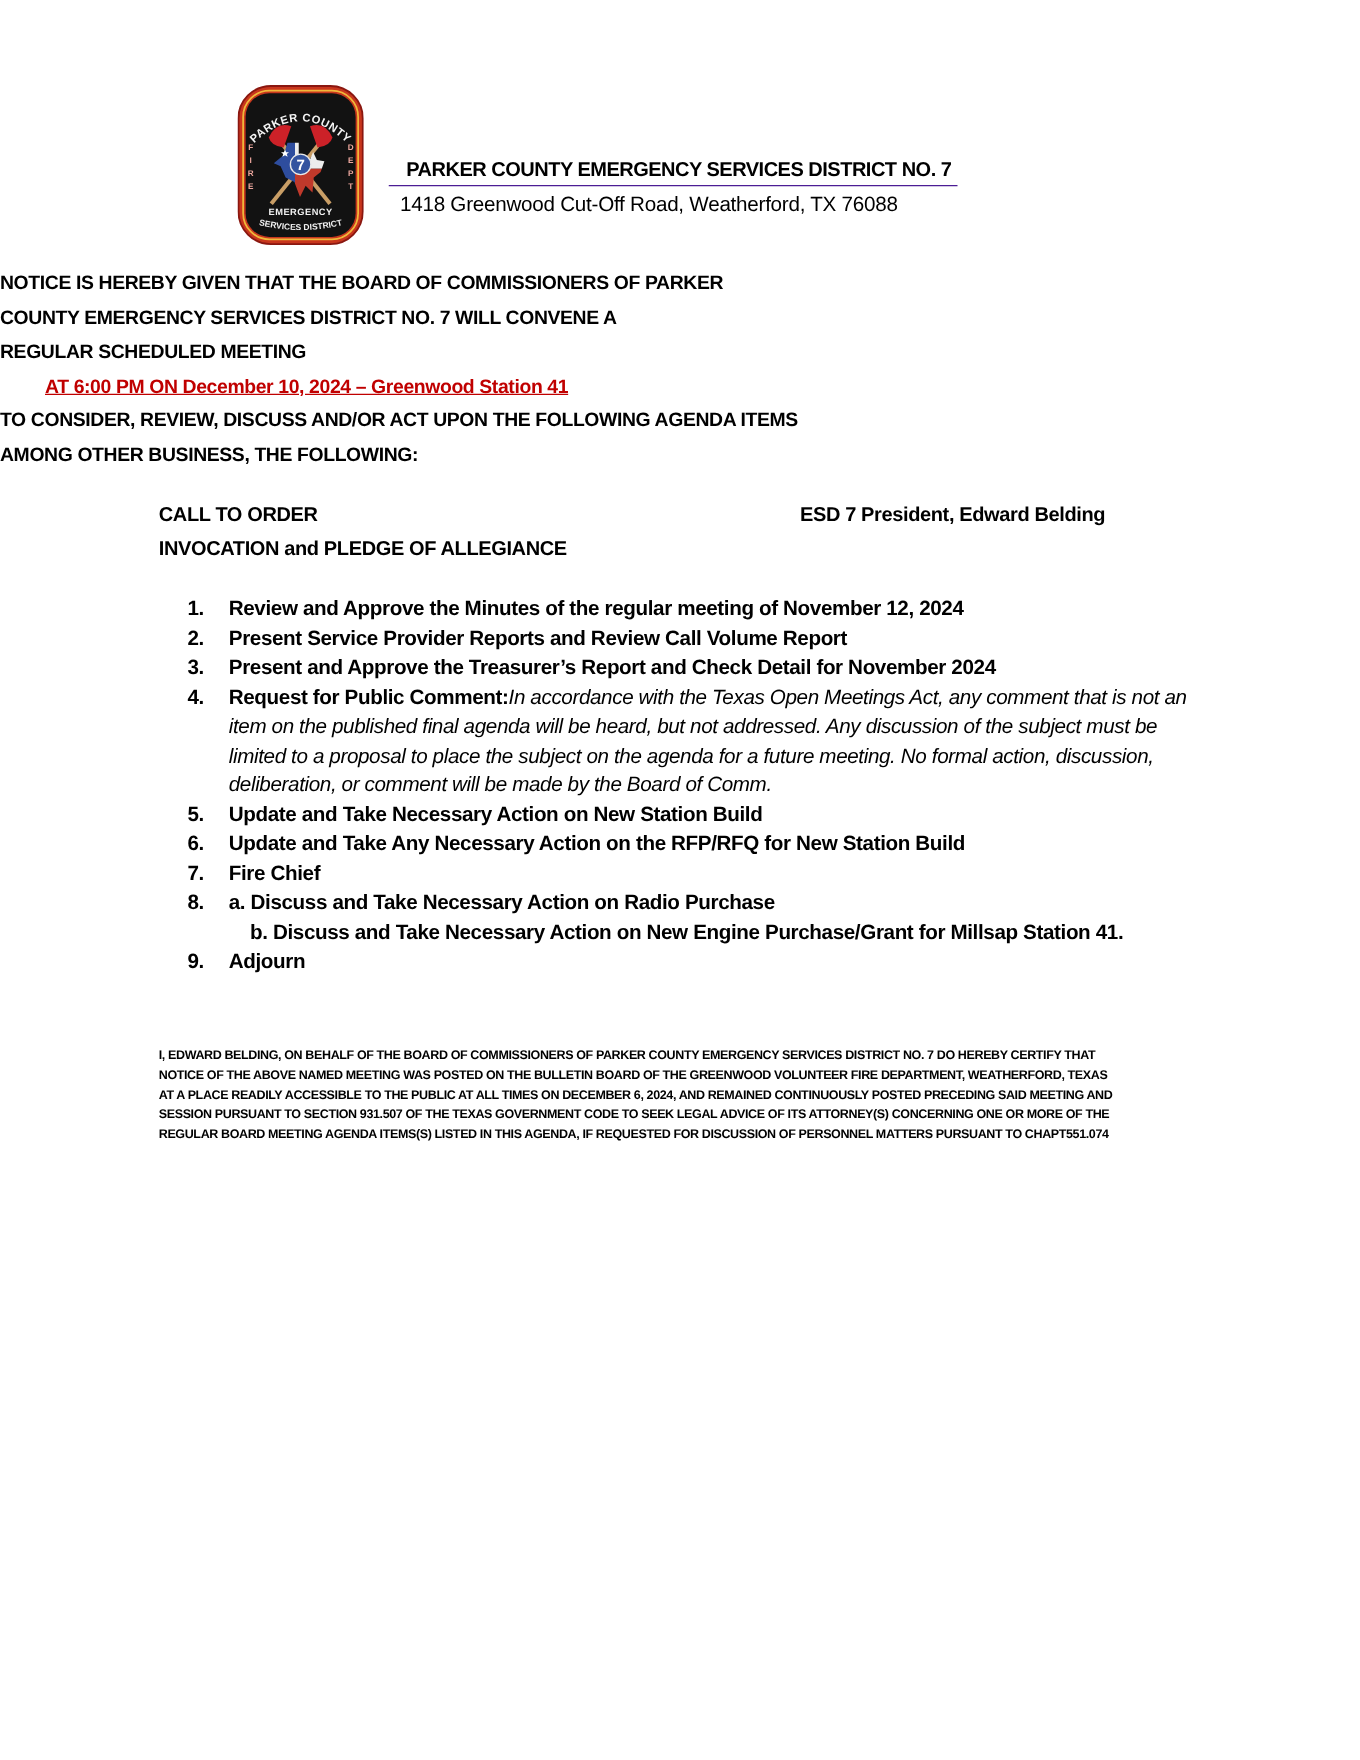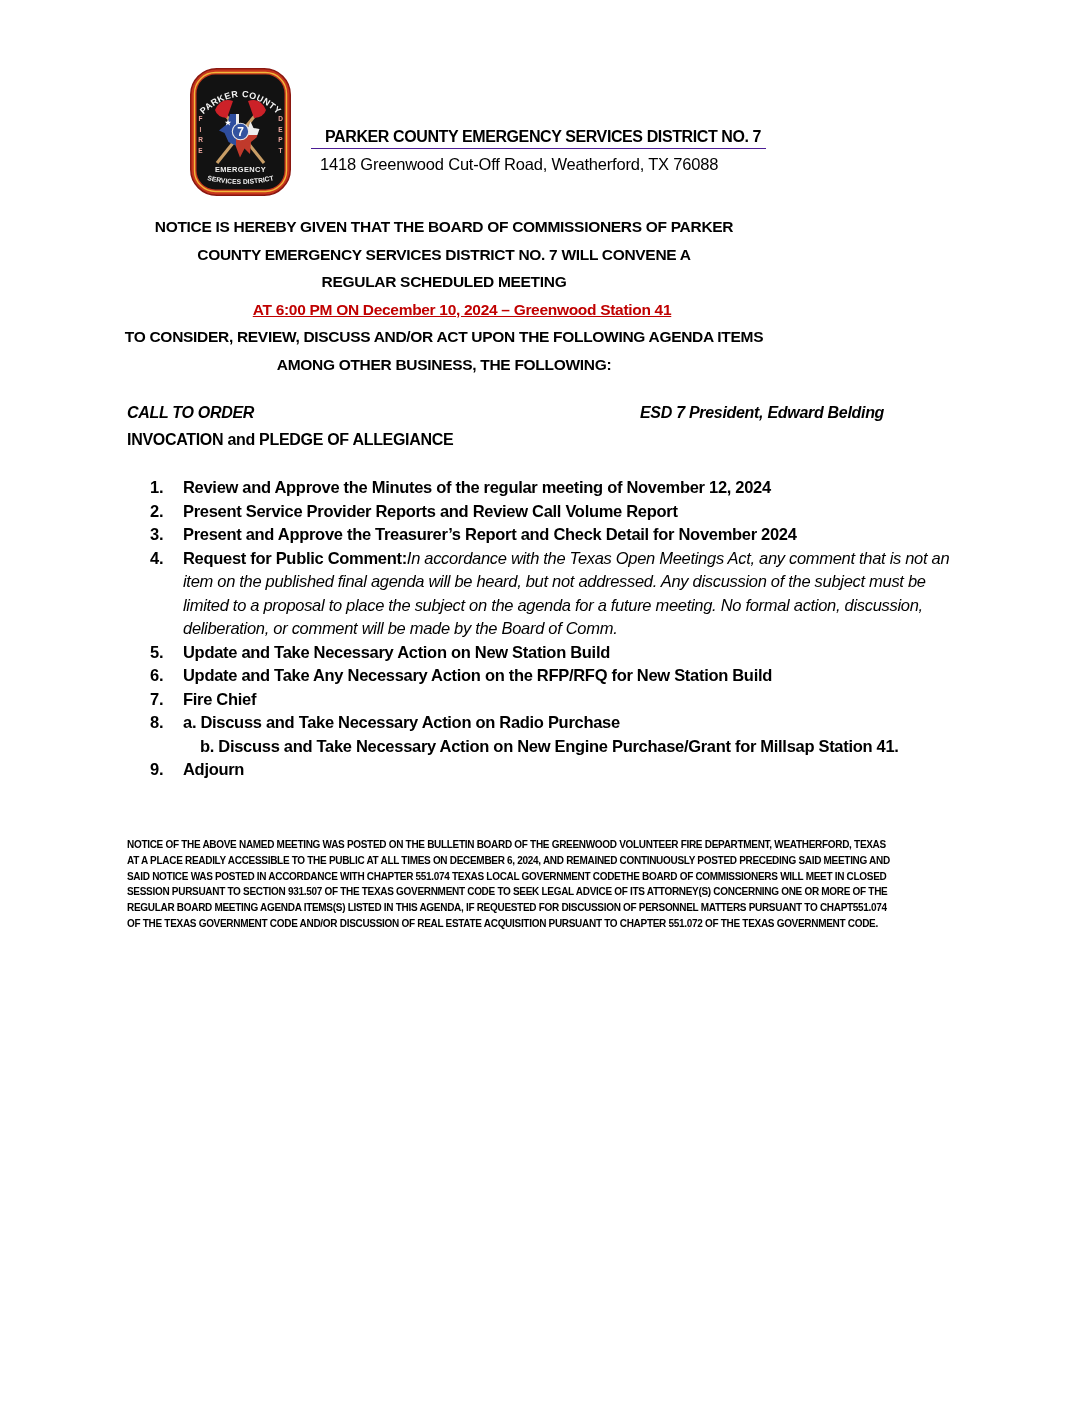--- a/index.html
+++ b/index.html
@@ -20,28 +20,28 @@
 
   
   .header-text { position:absolute; left:311px; top:128px; }
   .org-title {
     display:inline-block; font-size:16px; font-weight:bold; letter-spacing:-0.4px;
     border-bottom:1px solid #4c1d95; padding:0 5px 2px 14px; white-space:nowrap;
   }
   .org-address { font-size:16.5px; letter-spacing:-0.2px; margin-top:6px; padding-left:9px; white-space:nowrap; }
 
   
-  .notice { position:absolute; left:0; top:213px; width:888px; text-align:center;
+  .notice { position:absolute; left:0; top:213px; width:888px; 
             font-size:15.5px; font-weight:bold; letter-spacing:-0.3px; line-height:27.5px; }
   .notice-highlight { color:#C00000; text-decoration:underline;padding-left:36px; }
 
   
   .call-block { position:absolute; left:127px; top:399px; width:834px;
                 font-size:16px; font-weight:bold; letter-spacing:-0.3px; line-height:27px; }
-  .call-row { position:relative;font-style:italic; }
+  .call-row { position:relative; }
   .presiding { position:absolute; left:513px; top:0; white-space:nowrap; }
 
   
   .agenda { position:absolute; left:150px; top:476px; width:812px;
             font-size:16.5px; font-weight:bold; letter-spacing:-0.3px; line-height:23.5px; }
   .agenda-item { display:flex; }
   .agenda-num { flex:0 0 33px; }
   .agenda-txt { flex:1; }
   .agenda-note { font-style:italic; font-weight:normal; margin-left:0; }
   .agenda-sub { padding-left:17px; }
@@ -159,21 +159,20 @@
         <div class="agenda-sub">b. Discuss and Take Necessary Action on New Engine Purchase/Grant for Millsap Station 41.</div>
       </span>
     </div>
     <div class="agenda-item">
       <span class="agenda-num">9.</span>
       <span class="agenda-txt">Adjourn</span>
     </div>
   </div>
 
   <div class="cert">
+    <div>I, EDWARD BELDING, ON BEHALF OF THE BOARD OF COMMISSIONERS OF PARKER COUNTY EMERGENCY SERVICES DISTRICT NO. 7 DO HEREBY CERTIFY THAT</div>
     <div>NOTICE OF THE ABOVE NAMED MEETING WAS POSTED ON THE BULLETIN BOARD OF THE GREENWOOD VOLUNTEER FIRE DEPARTMENT, WEATHERFORD,  TEXAS</div>
     <div>AT A PLACE READILY ACCESSIBLE TO THE PUBLIC AT ALL TIMES ON DECEMBER 6, 2024, AND REMAINED CONTINUOUSLY POSTED PRECEDING SAID MEETING AND</div>
-    <div>SAID NOTICE WAS POSTED IN ACCORDANCE WITH CHAPTER 551.074 TEXAS LOCAL GOVERNMENT CODETHE BOARD OF COMMISSIONERS  WILL MEET IN CLOSED</div>
     <div>SESSION PURSUANT TO SECTION 931.507 OF THE TEXAS GOVERNMENT CODE TO SEEK LEGAL ADVICE OF ITS ATTORNEY(S) CONCERNING ONE OR MORE OF THE</div>
     <div>REGULAR BOARD MEETING AGENDA ITEMS(S) LISTED IN THIS AGENDA, IF REQUESTED FOR DISCUSSION OF PERSONNEL MATTERS PURSUANT TO CHAPT551.074</div>
-    <div>OF THE TEXAS GOVERNMENT CODE AND/OR DISCUSSION OF REAL ESTATE ACQUISITION PURSUANT TO CHAPTER 551.072 OF THE TEXAS GOVERNMENT CODE.</div>
   </div>
 
 </div>
 
 </body></html>

